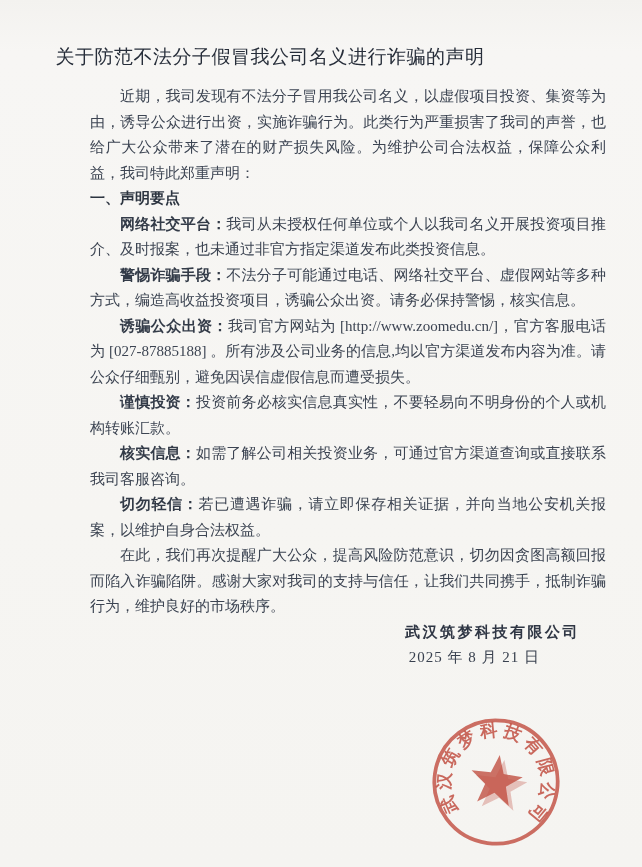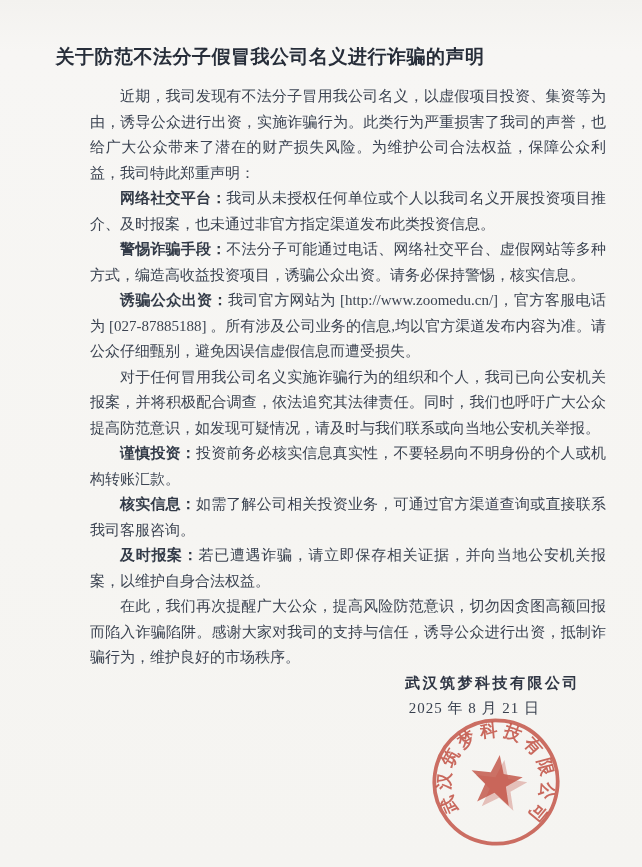--- a/index.html
+++ b/index.html
@@ -9,21 +9,21 @@
     background:#f6f5f2;
     overflow:hidden;
   }
   .page{
     position:relative;width:642px;height:867px;
     background:linear-gradient(180deg,#f3f2ef 0%,#f7f6f4 6%,#f6f5f2 60%,#f5f4f1 100%);
   }
   .doc-title{
     position:absolute;top:44px;left:0;width:540px;
     margin:0;text-align:center;
-    font-size:19px;font-weight:bold;color:#272e3a;
+    font-size:19px;font-weight:normal;color:#272e3a;
     letter-spacing:0.5px;
   }
   .content{
     position:absolute;top:84px;left:90px;right:36px;
     font-size:15px;line-height:25.5px;color:#3c4452;
     text-align:justify;word-break:break-all;
   }
   .content p{margin:0;padding:0;}
   .para{text-indent:2em;}
   .sec-heading{font-weight:bold;color:#2c3440;}
@@ -51,31 +51,31 @@
 <body>
 
 <div class="page">
 
   <h1 class="doc-title">关于防范不法分子假冒我公司名义进行诈骗的声明</h1>
 
   <div class="content">
 
     <p class="para">近期，我司发现有不法分子冒用我公司名义，以虚假项目投资、集资等为由，诱导公众进行出资，实施诈骗行为。此类行为严重损害了我司的声誉，也给广大公众带来了潜在的财产损失风险。为维护公司合法权益，保障公众利益，我司特此郑重声明：</p>
 
+    <p class="sec-heading">一、声明要点</p>
     <p class="para"><span class="label">网络社交平台：</span><span>我司从未授权任何单位或个人以我司名义开展投资项目推介、及时报案，也未通过非官方指定渠道发布此类投资信息。</span></p>
     <p class="para"><span class="label">警惕诈骗手段：</span><span>不法分子可能通过电话、网络社交平台、虚假网站等多种方式，编造高收益投资项目，诱骗公众出资。请务必保持警惕，核实信息。</span></p>
     <p class="para"><span class="label">诱骗公众出资：</span><span>我司官方网站为 [http://www.zoomedu.cn/]，官方客服电话为 [027-87885188] 。所有涉及公司业务的信息,均以官方渠道发布内容为准。请公众仔细甄别，避免因误信虚假信息而遭受损失。</span></p>
 
-    <p class="para">对于任何冒用我公司名义实施诈骗行为的组织和个人，我司已向公安机关报案，并将积极配合调查，依法追究其法律责任。同时，我们也呼吁广大公众提高防范意识，如发现可疑情况，请及时与我们联系或向当地公安机关举报。</p>
 
     <p class="para"><span class="label">谨慎投资：</span><span>投资前务必核实信息真实性，不要轻易向不明身份的个人或机构转账汇款。</span></p>
     <p class="para"><span class="label">核实信息：</span><span>如需了解公司相关投资业务，可通过官方渠道查询或直接联系我司客服咨询。</span></p>
-    <p class="para"><span class="label">及时报案：</span><span>若已遭遇诈骗，请立即保存相关证据，并向当地公安机关报案，以维护自身合法权益。</span></p>
+    <p class="para"><span class="label">切勿轻信：</span><span>若已遭遇诈骗，请立即保存相关证据，并向当地公安机关报案，以维护自身合法权益。</span></p>
 
-    <p class="para">在此，我们再次提醒广大公众，提高风险防范意识，切勿因贪图高额回报而陷入诈骗陷阱。感谢大家对我司的支持与信任，诱导公众进行出资，抵制诈骗行为，维护良好的市场秩序。</p>
+    <p class="para">在此，我们再次提醒广大公众，提高风险防范意识，切勿因贪图高额回报而陷入诈骗陷阱。感谢大家对我司的支持与信任，让我们共同携手，抵制诈骗行为，维护良好的市场秩序。</p>
 
     <div class="signature">
       <div class="sig-company">武汉筑梦科技有限公司</div>
       <div class="sig-date">2025 年 8 月 21 日</div>
     </div>
   </div>
 
   <svg class="seal" width="140" height="140" viewBox="0 0 134 134">
     <circle cx="67" cy="67" r="59" fill="none" stroke-width="3.6" opacity="0.82" stroke="#c23b2c"></circle>
     <polygon points="67,41 73.2,58.5 91.7,59 77,70.2 82.3,88 67,77.5 51.7,88 57,70.2 42.3,59 60.8,58.5" transform="translate(5,4)" opacity="0.32" fill="#c23b2c"></polygon>

